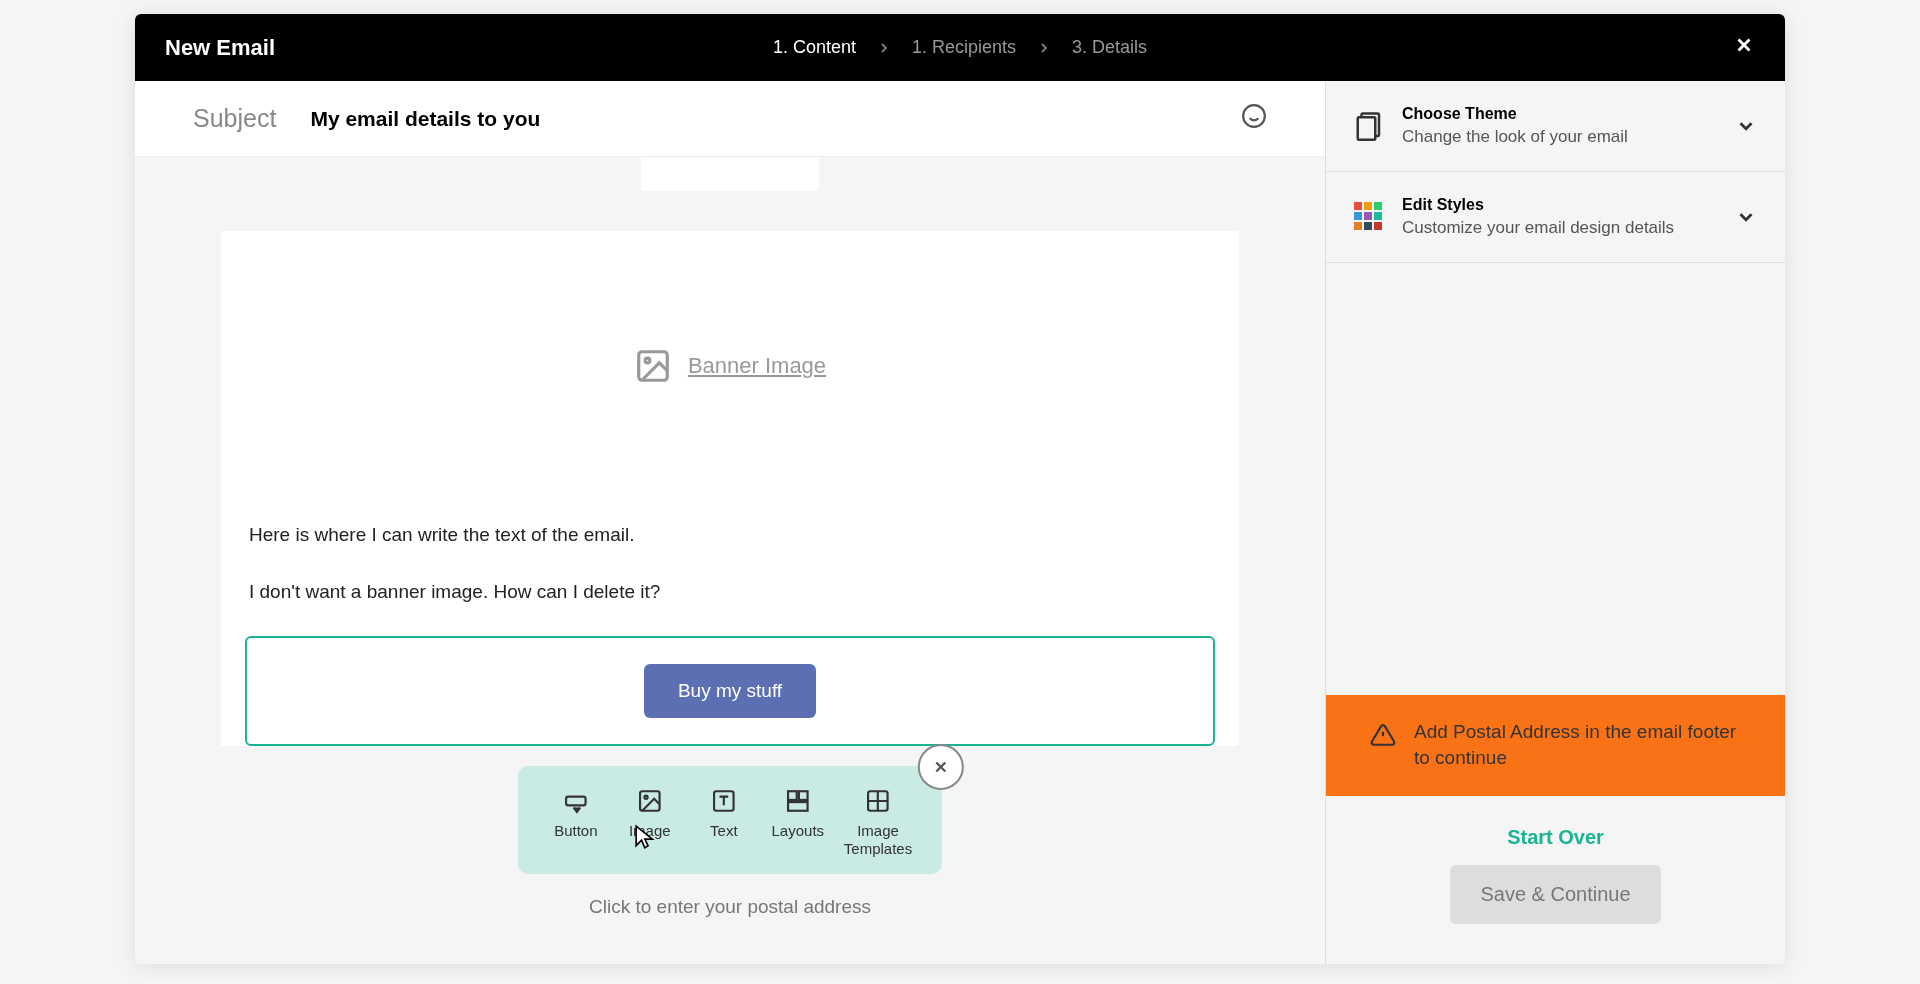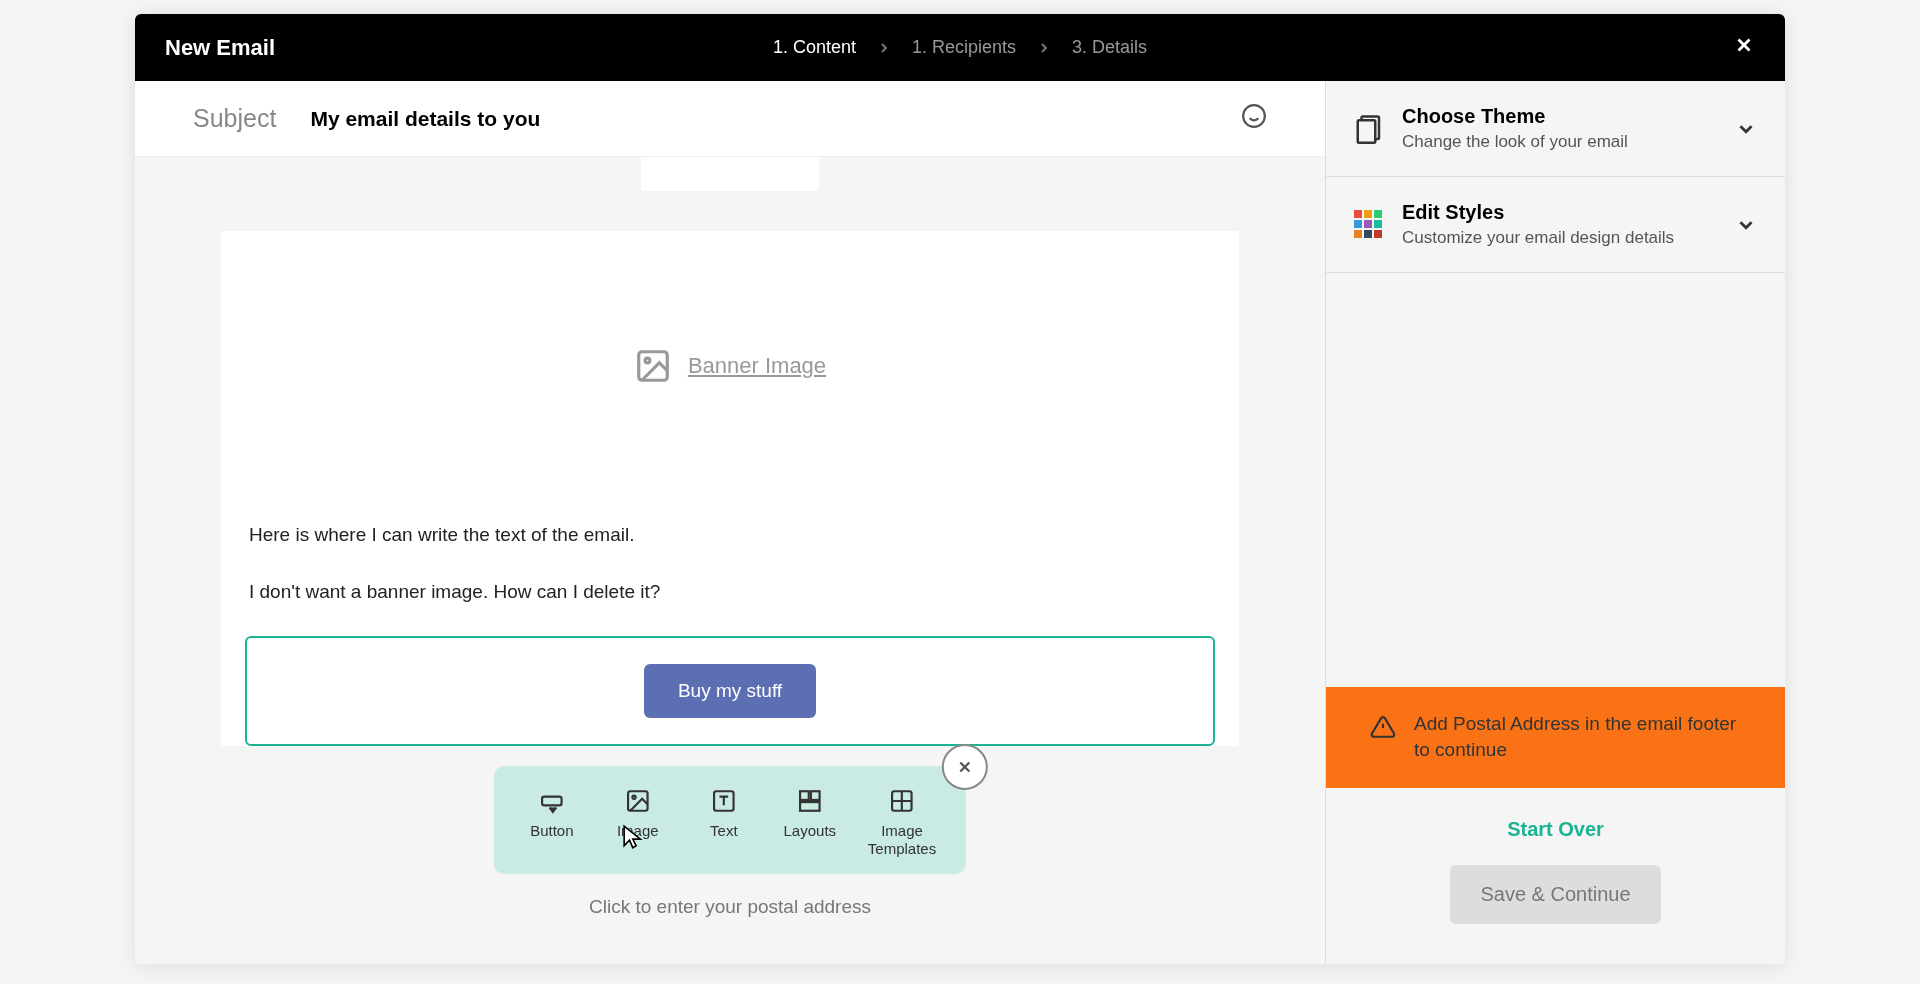--- a/index.html
+++ b/index.html
@@ -169,21 +169,21 @@
       cursor: pointer;
     }
     .add-menu {
       position: absolute;
       left: 50%;
       transform: translateX(-50%);
       bottom: -130px;
       background: #c9ebe4;
       border-radius: 10px;
       display: flex;
-      gap: 30px;
+      gap: 18px;
       padding: 22px 30px 16px 30px;
       z-index: 5;
     }
     .add-item {
       display: flex;
       flex-direction: column;
       align-items: center;
       gap: 8px;
       cursor: pointer;
       min-width: 56px;
@@ -244,21 +244,21 @@
     }
     .panel-icon {
       width: 30px;
       height: 30px;
       flex-shrink: 0;
     }
     .panel-texts {
       flex: 1;
     }
     .panel-title {
-      font-size: 20px;
+      font-size: 16px;
       font-weight: 600;
       margin-bottom: 4px;
     }
     .panel-sub {
       font-size: 17px;
       color: #555;
     }
     .panel .chev {
       color: #333;
     }
@@ -279,21 +279,21 @@
       width: 26px;
       height: 26px;
       flex-shrink: 0;
       margin-top: 3px;
     }
     .actions {
       padding: 30px 28px 40px 28px;
       display: flex;
       flex-direction: column;
       align-items: center;
-      gap: 24px;
+      gap: 16px;
     }
     .start-over {
       color: #1ab394;
       font-size: 20px;
       font-weight: 600;
       background: none;
       border: none;
       cursor: pointer;
     }
     .save-btn {

